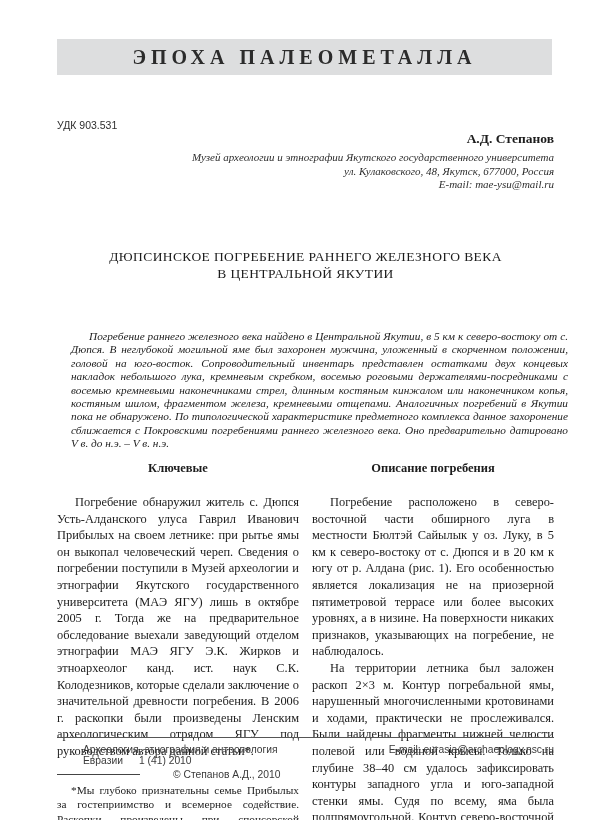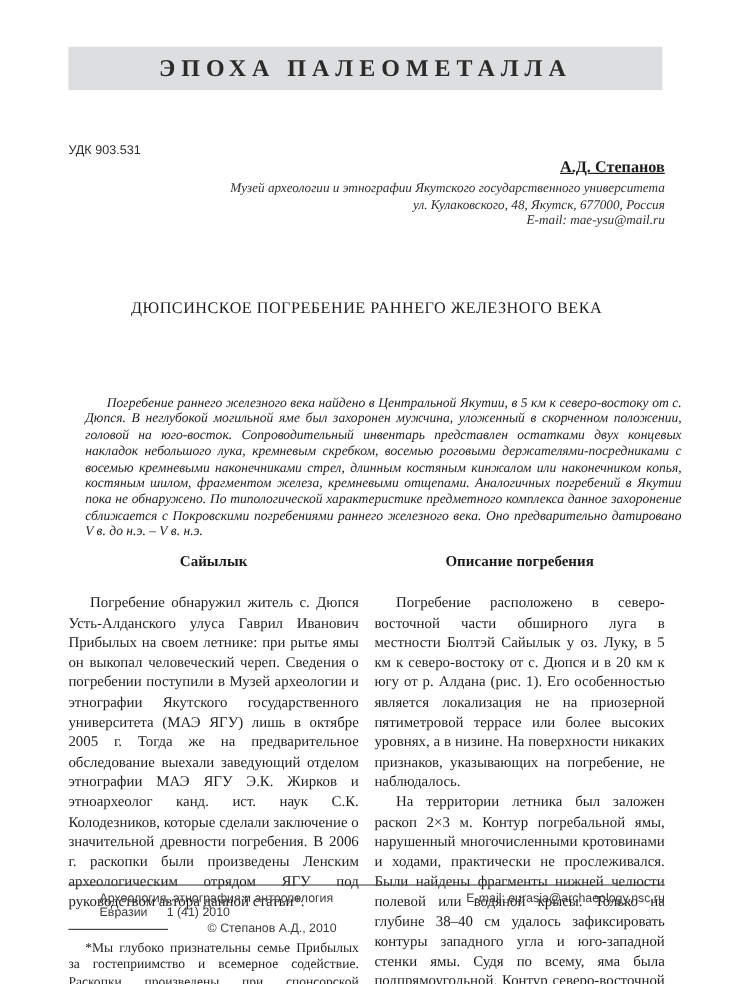--- a/index.html
+++ b/index.html
@@ -35,21 +35,20 @@
   }
   .author-block {
     position: absolute;
     right: 57px; top: 131px;
     text-align: right;
   }
   .author-name {
     font-size: 13.5px;
     font-weight: bold;
     margin-bottom: 4px;
-    text-decoration: underline;
   }
   .affil-line {
     font-size: 11px;
     font-style: italic;
     line-height: 13.5px;
     color: #2d2d2d;
   }
   .article-title {
     position: absolute;
     left: 57px; top: 248px;
@@ -170,28 +169,29 @@
 
   <div class="author-block">
     <div class="author-name">А.Д. Степанов</div>
     <div class="affil-line">Музей археологии и этнографии Якутского государственного университета</div>
     <div class="affil-line">ул. Кулаковского, 48, Якутск, 677000, Россия</div>
     <div class="affil-line">E-mail: mae-ysu@mail.ru</div>
   </div>
 
   <div class="article-title">
     <span class="title-line">ДЮПСИНСКОЕ ПОГРЕБЕНИЕ РАННЕГО ЖЕЛЕЗНОГО ВЕКА</span>
+    <span class="title-line">В ЦЕНТРАЛЬНОЙ ЯКУТИИ</span>
   </div>
 
   <p class="abstract">Погребение раннего железного века найдено в Центральной Якутии, в 5 км к северо-востоку от с. Дюпся. В неглубокой могильной яме был захоронен мужчина, уложенный в скорченном положении, головой на юго-восток. Сопроводительный инвентарь представлен остатками двух концевых накладок небольшого лука, кремневым скребком, восемью роговыми держателями-посредниками с восемью кремневыми наконечниками стрел, длинным костяным кинжалом или наконечником копья, костяным шилом, фрагментом железа, кремневыми отщепами. Аналогичных погребений в Якутии пока не обнаружено. По типологической характеристике предметного комплекса данное захоронение сближается с Покровскими погребениями раннего железного века. Оно предварительно датировано V в. до н.э. – V в. н.э.</p>
 
 
   <div class="columns">
     <div class="col">
-      <h2 class="section-heading">Сайылык</h2>
+      <h2 class="section-heading">Ключевые</h2>
       <p class="body-par">Погребение обнаружил житель с. Дюпся Усть-Алданского улуса Гаврил Иванович Прибылых на своем летнике: при рытье ямы он выкопал человеческий череп. Сведения о погребении поступили в Музей археологии и этнографии Якутского государственного университета (МАЭ ЯГУ) лишь в октябре 2005 г. Тогда же на предварительное обследование выехали заведующий отделом этнографии МАЭ ЯГУ Э.К. Жирков и этноархеолог канд. ист. наук С.К. Колодезников, которые сделали заключение о значительной древности погребения. В 2006 г. раскопки были произведены Ленским археологическим отрядом ЯГУ под руководством автора данной статьи*.</p>
       <hr class="footnote-divider">
       <p class="footnote">*Мы глубоко признательны семье Прибылых за гостеприимство и всемерное содействие. Раскопки произведены при спонсорской поддержке группы компаний «Агротекс» (г. Якутск).</p>
     </div>
     <div class="col">
       <h2 class="section-heading">Описание погребения</h2>
       <p class="body-par">Погребение расположено в северо-восточной части обширного луга в местности Бюлтэй Сайылык у оз. Луку, в 5 км к северо-востоку от с. Дюпся и в 20 км к югу от р. Алдана (рис. 1). Его особенностью является локализация не на приозерной пятиметровой террасе или более высоких уровнях, а в низине. На поверхности никаких признаков, указывающих на погребение, не наблюдалось.</p>
       <p class="body-par">На территории летника был заложен раскоп 2×3 м. Контур погребальной ямы, нарушенный многочисленными кротовинами и ходами, практически не прослеживался. Были найдены фрагменты нижней челюсти полевой или водяной крысы. Только на глубине 38–40 см удалось зафиксировать контуры западного угла и юго-западной стенки ямы. Судя по всему, яма была подпрямоугольной. Контур северо-восточной стенки не такой явственный: с этой стороны погребение в большей степени нарушено норами и</p>
     </div>
   </div>

